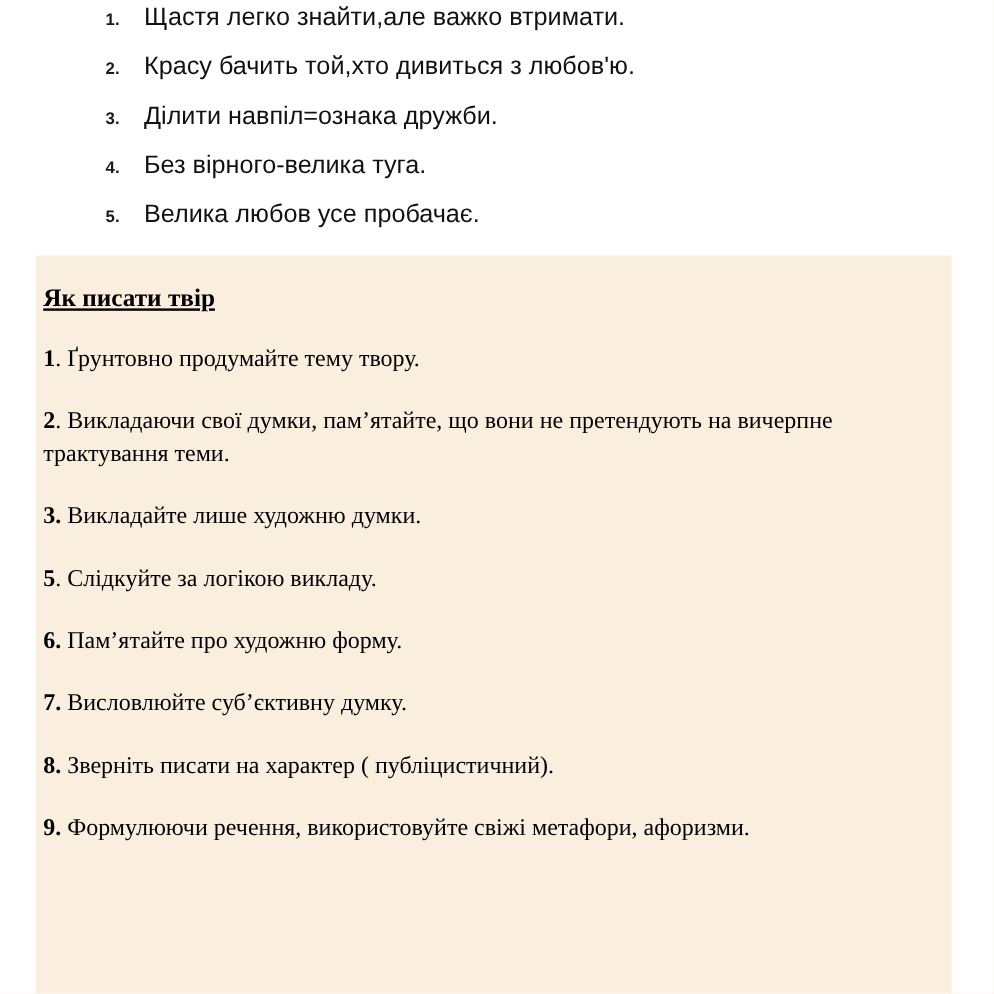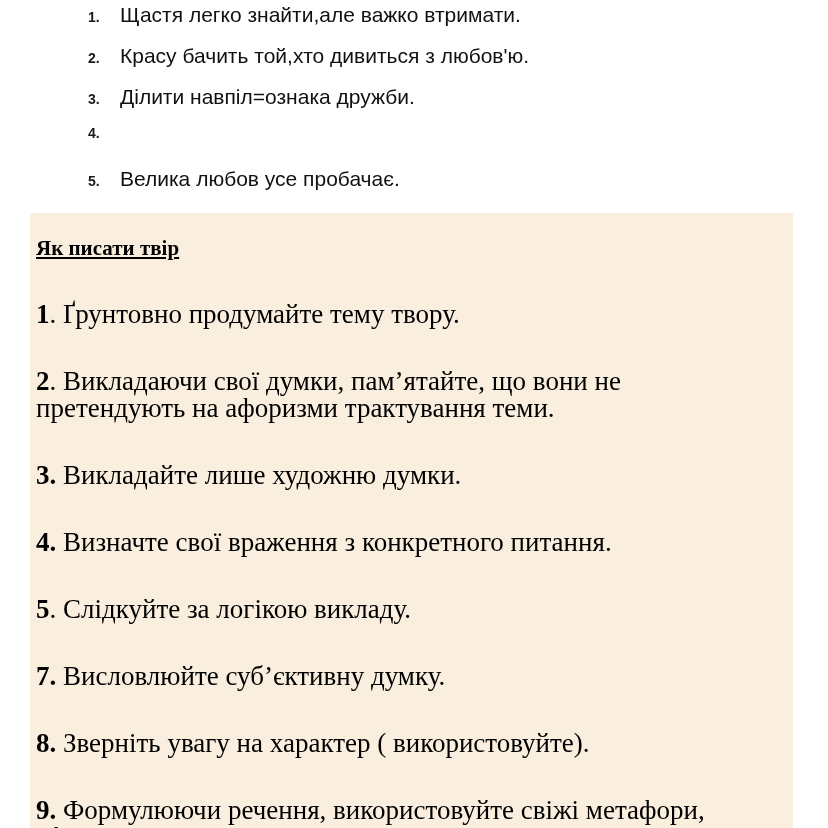--- a/index.html
+++ b/index.html
@@ -73,24 +73,24 @@
     padding: 6px 0 0 0;
     line-height: 26px;
   }
   .panel-list {
     margin: 0;
     padding: 0;
     list-style: none;
   }
   .panel-item {
     font-family: "Liberation Serif", serif;
-    font-size: 27px;
+    font-size: 20px;
     color: #000000;
     line-height: 27px;
-    margin-top: 40px;
+    margin-top: 25px;
   }
   .panel-item .pnum {
     font-weight: bold;
   }
   .panel-item.two-line {
     line-height: 27px;
   }
 </style>
 </head>
 <body>
@@ -105,51 +105,52 @@
     <li class="top-item">
       <span class="num">2.</span>
       <span class="txt">Красу бачить той,хто дивиться з любов'ю.</span>
     </li>
     <li class="top-item">
       <span class="num">3.</span>
       <span class="txt">Ділити навпіл=ознака дружби.</span>
     </li>
     <li class="top-item">
       <span class="num">4.</span>
+      <span class="txt">Без вірного-велика туга.</span>
     </li>
     <li class="top-item">
       <span class="num">5.</span>
       <span class="txt">Велика любов усе пробачає.</span>
     </li>
   </ol>
 
   <div class="panel" style="background: rgb(250, 239, 223);">
     <div class="panel-title">Як писати твір</div>
 
     <ol class="panel-list">
       <li class="panel-item">
         <span class="pnum">1</span><span>.</span><span> Ґрунтовно продумайте тему твору.</span>
       </li>
       <li class="panel-item two-line">
-        <span class="pnum">2</span><span>.</span><span> Викладаючи свої думки, пам’ятайте, що вони не претендують на афоризми трактування теми.</span>
+        <span class="pnum">2</span><span>.</span><span> Викладаючи свої думки, пам’ятайте, що вони не претендують на вичерпне трактування теми.</span>
       </li>
       <li class="panel-item">
         <span class="pnum">3.</span><span></span><span> Викладайте лише художню думки.</span>
       </li>
       <li class="panel-item">
-        <span class="pnum">4.</span><span></span><span> Визначте свої враження з конкретного питання.</span>
+        <span class="pnum">5</span><span>.</span><span> Слідкуйте за логікою викладу.</span>
       </li>
       <li class="panel-item">
-        <span class="pnum">5</span><span>.</span><span> Слідкуйте за логікою викладу.</span>
+        <span class="pnum">6.</span><span></span><span> Пам’ятайте про художню форму.</span>
       </li>
       <li class="panel-item">
         <span class="pnum">7.</span><span></span><span> Висловлюйте суб’єктивну думку.</span>
       </li>
       <li class="panel-item">
-        <span class="pnum">8.</span><span></span><span> Зверніть увагу на характер  ( використовуйте).</span>
+        <span class="pnum">8.</span><span></span><span> Зверніть писати на характер  ( публіцистичний).</span>
       </li>
       <li class="panel-item">
         <span class="pnum">9.</span><span></span><span> Формулюючи речення, використовуйте свіжі метафори, афоризми.</span>
       </li>
     </ol>
   </div>
 
 </div>
 
 </body></html>

